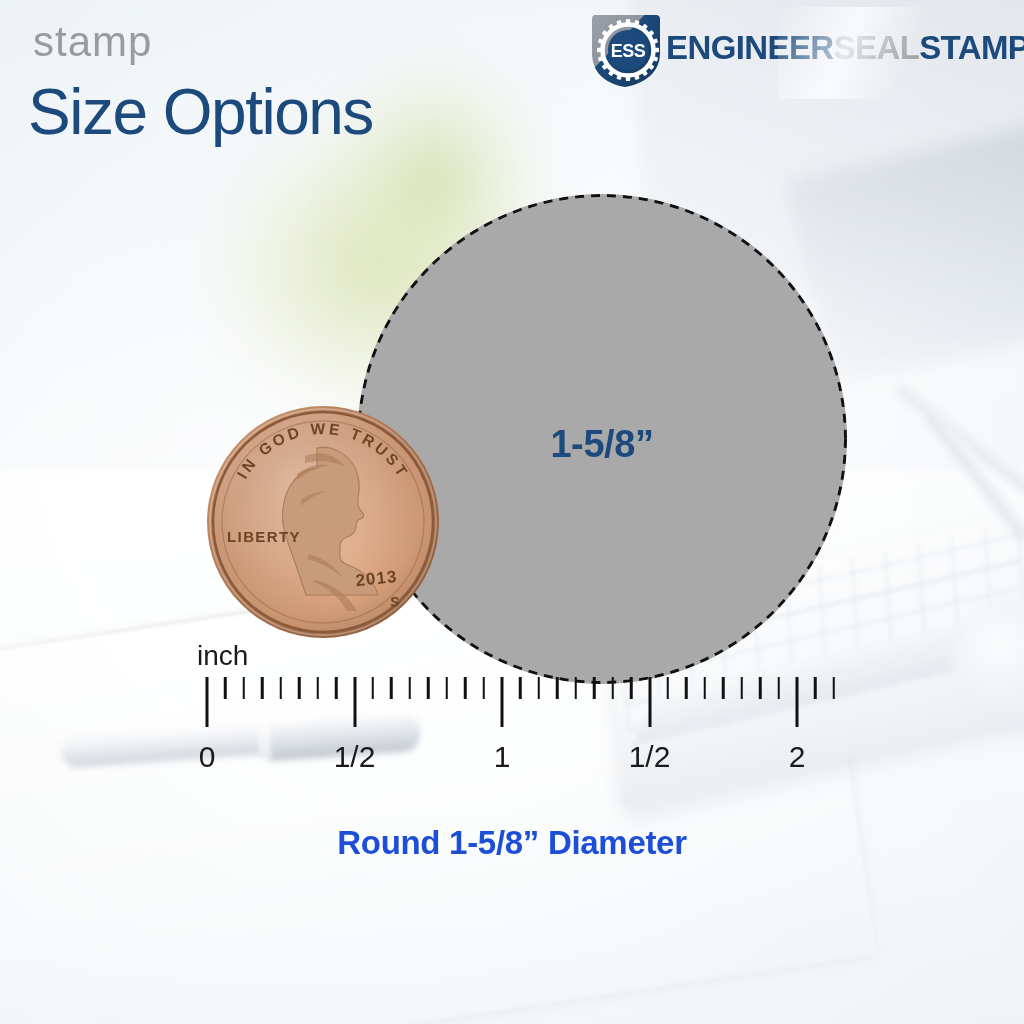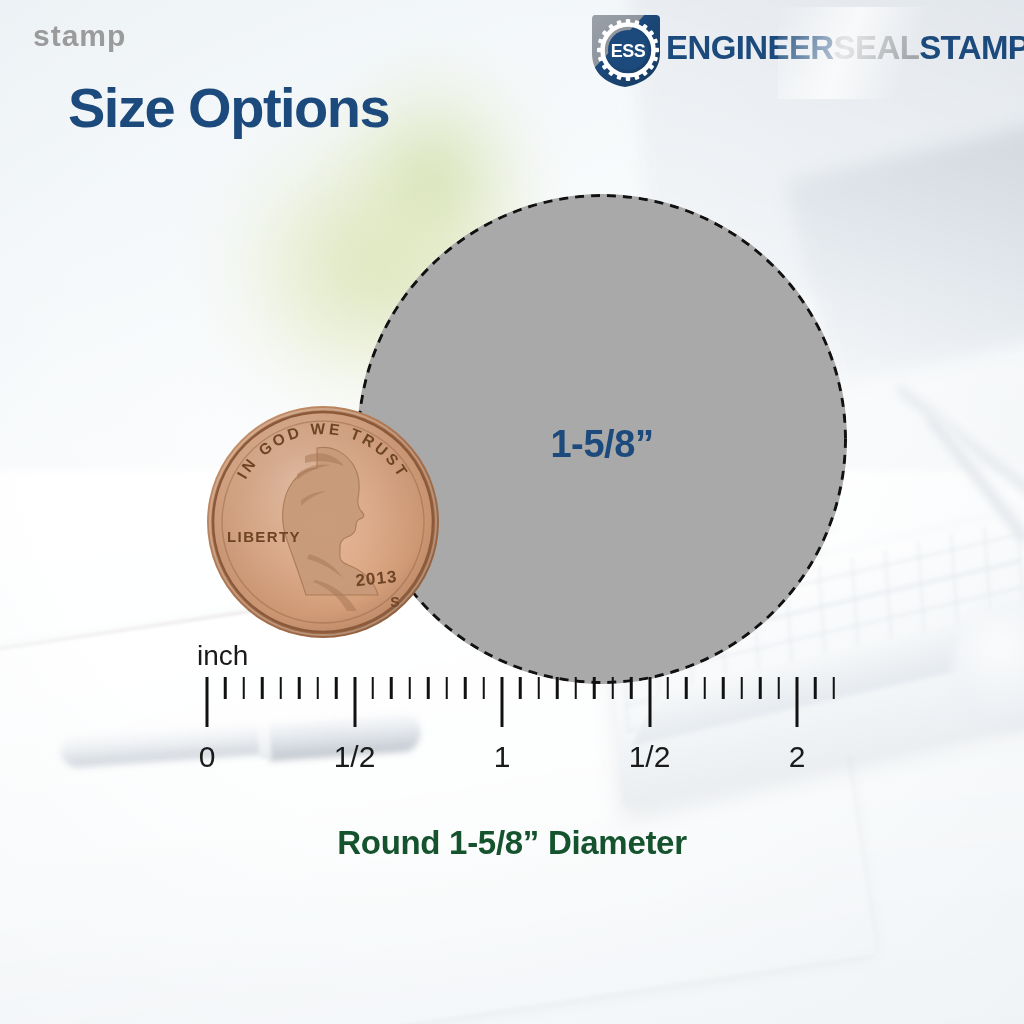--- a/index.html
+++ b/index.html
@@ -170,27 +170,27 @@
         rgba(255,255,255,0.30) 0%,
         rgba(255,255,255,0.10) 45%,
         rgba(225,231,237,0.30) 100%);
   }
 
   
   .header { position:absolute; left:0; top:0; width:1024px; height:170px; }
 
   .eyebrow {
     position:absolute; left:33px; top:21px;
-    font-size:30px; font-weight:700; letter-spacing:1px;
+    font-size:42px; font-weight:400; letter-spacing:1px;
     color:#9b9b9b; line-height:1;
   }
   .page-title {
     position:absolute; left:28px; top:80px;
-    font-size:56px; font-weight:bold; letter-spacing:-1.5px;
-    color:#1c4a7c; line-height:1;margin-left:40px;
+    font-size:64px; font-weight:normal; letter-spacing:-1.5px;
+    color:#1c4a7c; line-height:1;
   }
 
   
   .logo { position:absolute; left:588px; top:11px; height:78px; width:430px; }
   .logo-shield {
     position:absolute; left:0; top:0; width:80px; height:78px;
   }
   .logo-wordmark {
     position:absolute; left:78px; top:20px;
     font-size:33px; font-weight:bold;
@@ -258,21 +258,21 @@
     transform:translateX(-50%);
     white-space:nowrap;
   }
 
   
   .caption {
     position:absolute; left:0; top:824px; width:1024px;
     text-align:center;
     font-size:33px; font-weight:bold;
     letter-spacing:-0.3px;
-    color:#14532d;
+    color:#1d4ed8;
   }
 </style>
 </head>
 <body>
 
 <div id="stage">
 
   <div class="bg-base"></div>
   <div class="bg-green-blur"></div>
   <div class="bg-green-blur2"></div>

